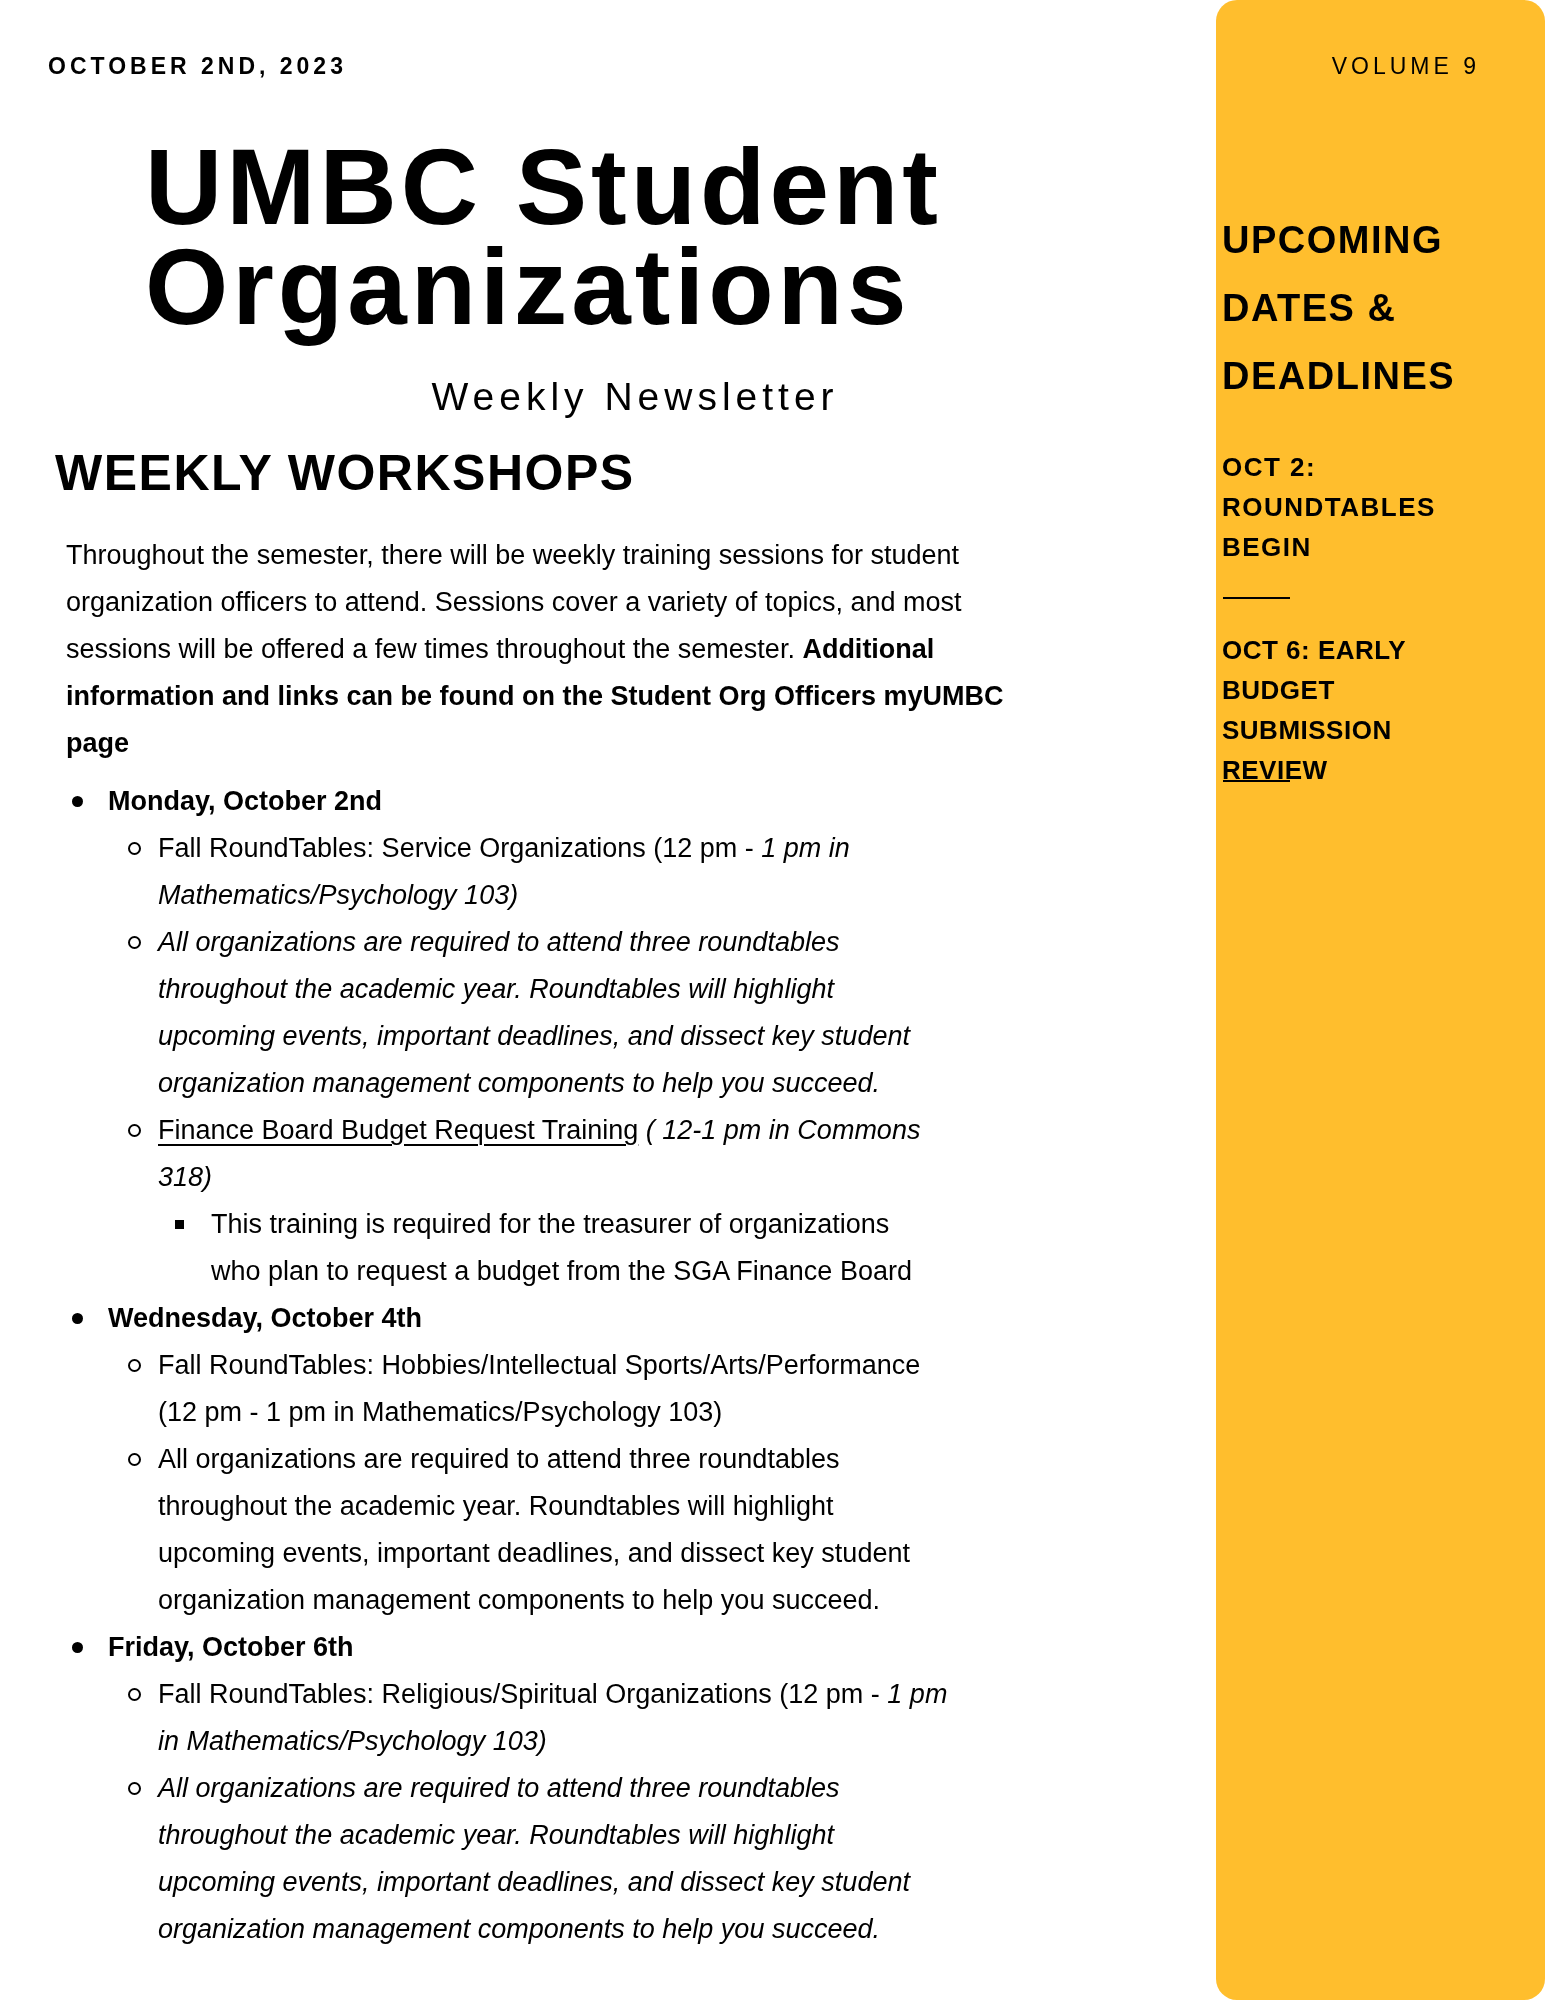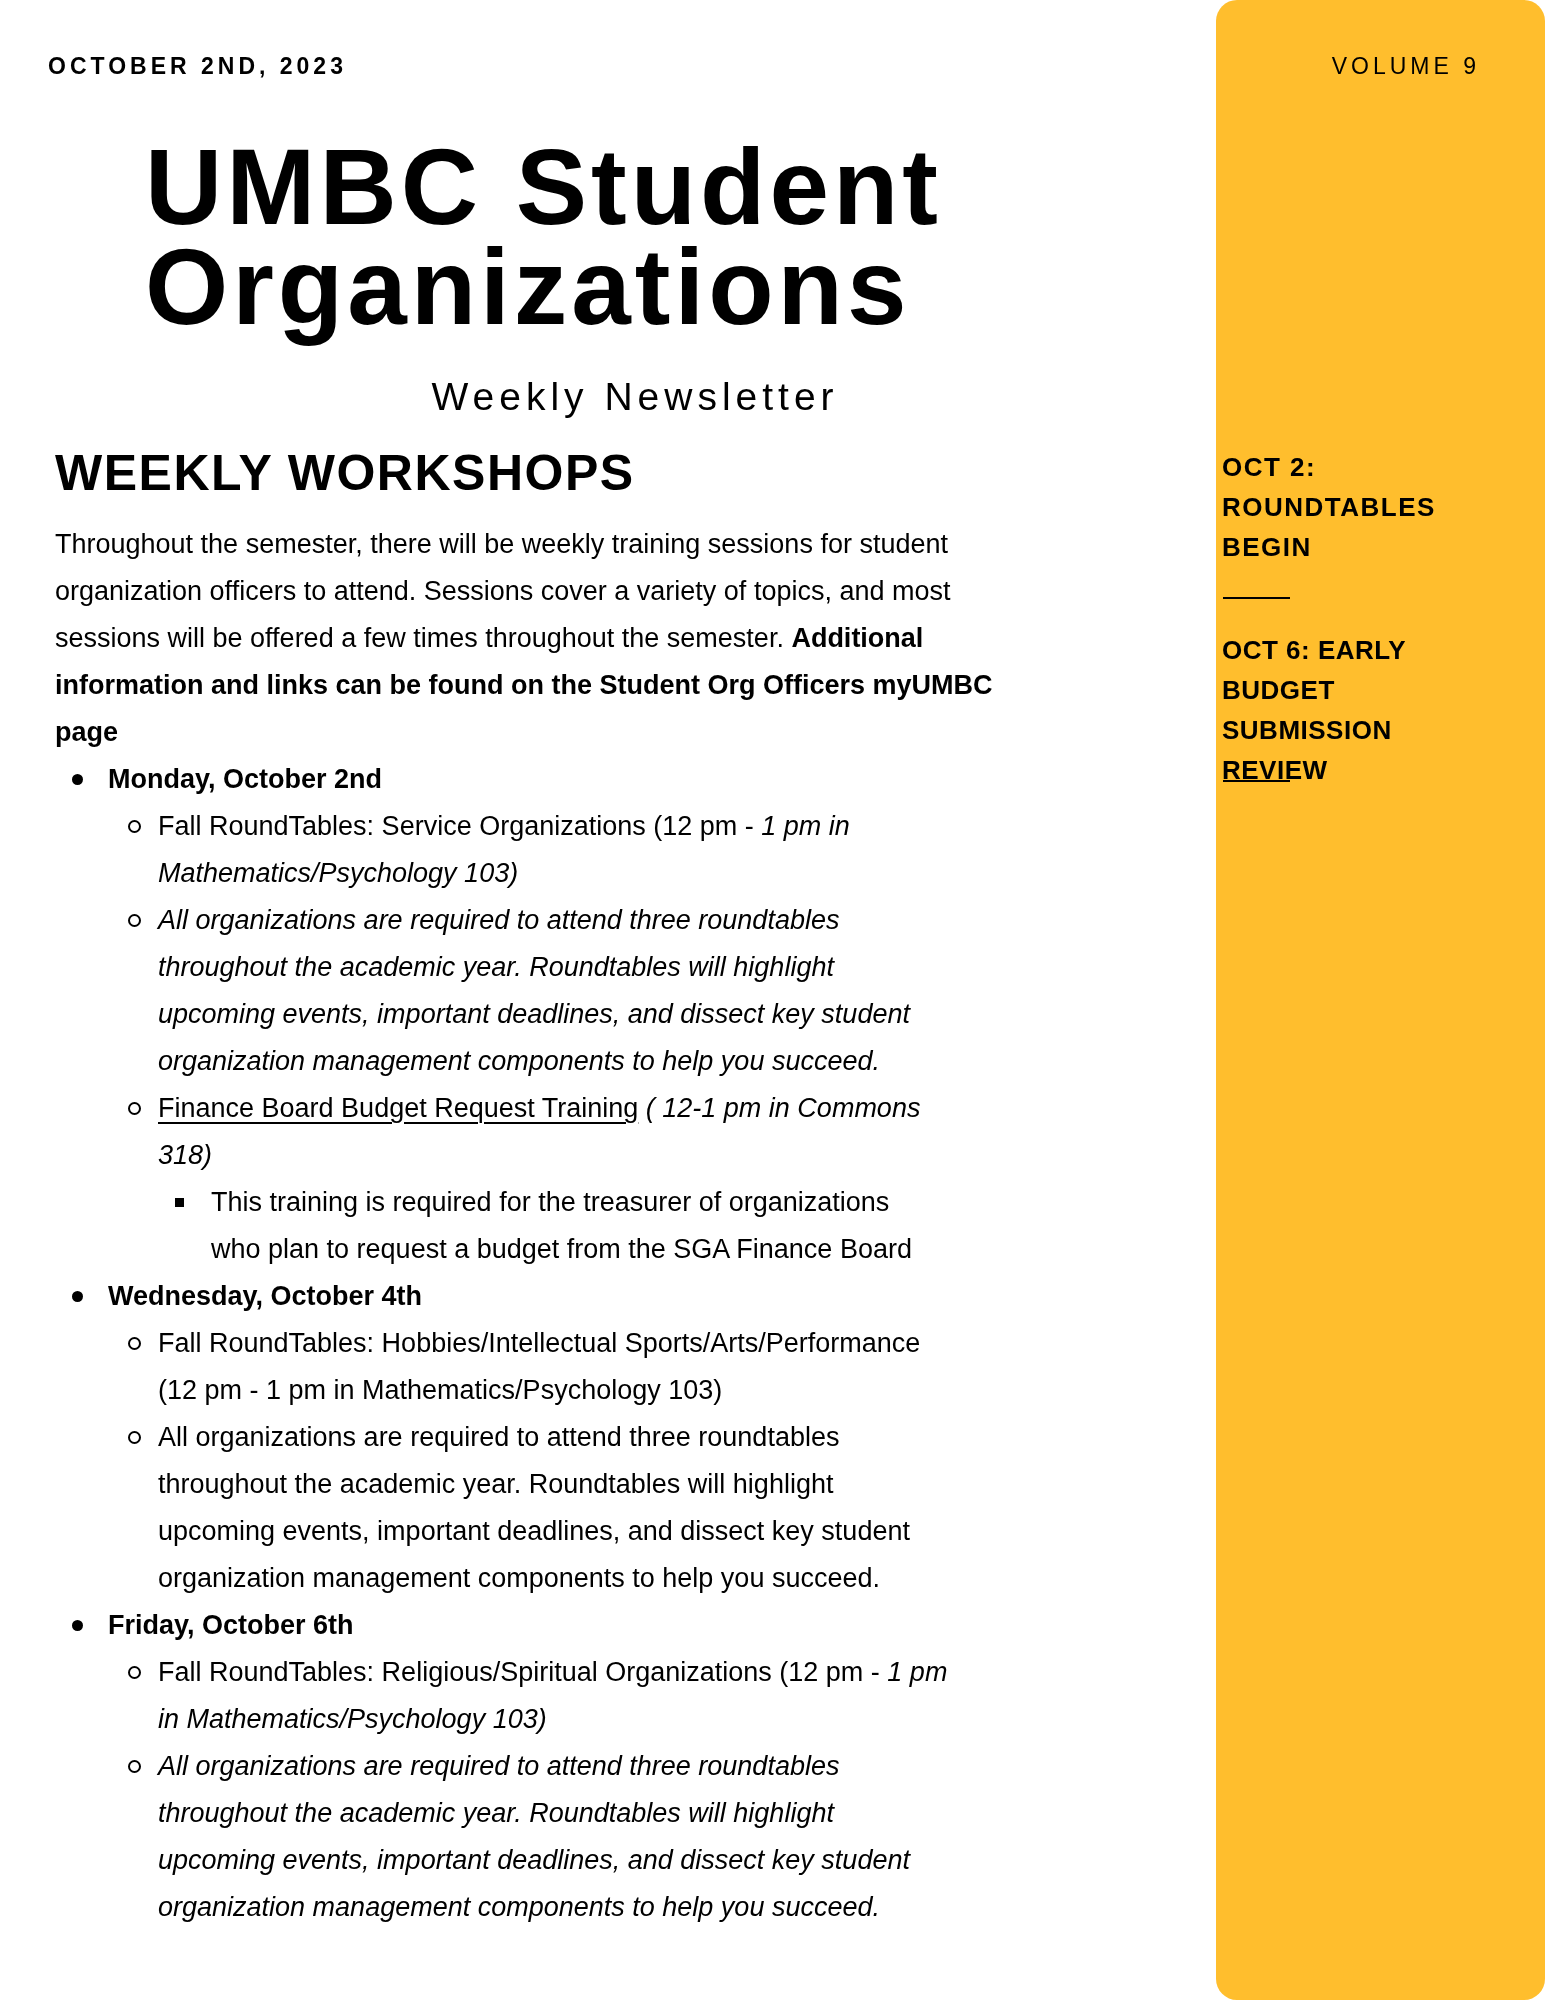--- a/index.html
+++ b/index.html
@@ -67,21 +67,21 @@
     position: absolute; top: 444px; left: 55px;
     font-size: 50px; font-weight: 700; letter-spacing: 1.5px;
     white-space: nowrap;
   }
 
   
   .content {
     position: absolute; top: 521px; left: 55px; width: 1130px;
     font-size: 27px; line-height: 47px;
   }
-  .content p { margin: 0; white-space: pre-line; }
+  .content p { margin: 11px; white-space: pre-line; }
   .seg-b  { font-weight: 700; }
   .seg-i  { font-style: italic; }
   .seg-iu {
     text-decoration: underline;
     text-decoration-thickness: 2px;
     text-underline-offset: 5px;
   }
 
   ul { list-style: none; margin: 0; padding: 0; }
   .l1 > li { position: relative; padding-left: 53px; }
@@ -147,20 +147,23 @@
           <li><span class="bullet-circle"></span><span class="seg-i">All organizations are required to attend three roundtables
 throughout the academic year. Roundtables will highlight
 upcoming events, important deadlines, and dissect key student
 organization management components to help you succeed.</span></li>
         </ul></li>
     </ul>
 </div>
 
 <div class="sidebar">
   <div class="volume">VOLUME 9</div>
+  <div class="side-heading">UPCOMING
+DATES &amp;
+DEADLINES</div>
 
   <div class="event event-0">OCT 2:
 ROUNDTABLES
 BEGIN</div>
   <div class="divider divider-0"></div>
   <div class="event event-1">OCT 6: EARLY
 BUDGET
 SUBMISSION
 REVIEW</div>
   <div class="divider divider-1"></div>

